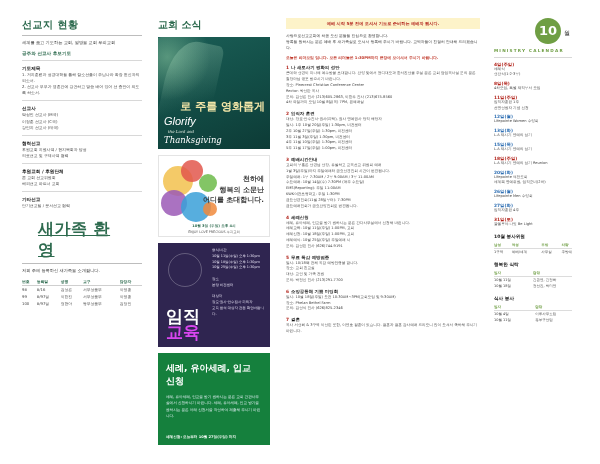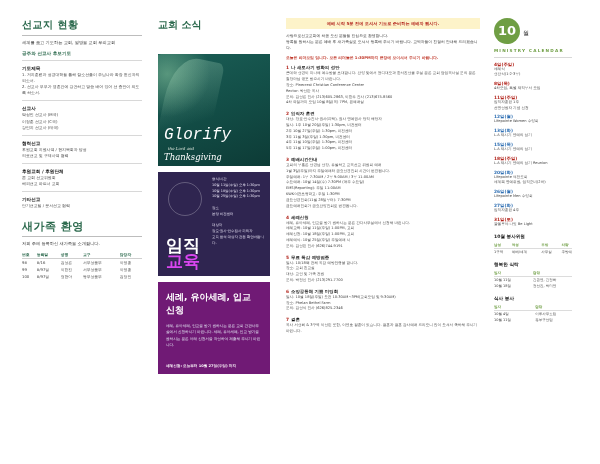--- a/index.html
+++ b/index.html
@@ -32,38 +32,38 @@
     font-size: 4.6px; font-weight: bold; color: #2e6b4f; margin: 5px 0 1px;
   }
   .c1-head-dark {
     font-size: 4.6px; font-weight: bold; color: #1a1a1a; margin: 5px 0 1px;
   }
   .c1-body {
     font-size: 3.9px; color: #444; line-height: 1.55; margin-bottom: 3px;
   }
   .c1-line { height: 1px; background: #d8d8d8; margin: 4px 0 3px; }
   .c1-title2 {
-    font-size: 11px; font-weight: bold; color: #2e6b4f;
-    letter-spacing: 0.5px; margin: 10px 0 2px;
+    font-size: 16px; font-weight: bold; color: #2e6b4f;
+    letter-spacing: 0.5px; margin: 10px 16px 2px; text-decoration: underline;
   }
   table.fam {
     width: 100%; border-collapse: collapse; margin-top: 3px;
   }
   table.fam th {
     font-size: 3.8px; color: #2e6b4f; font-weight: bold;
     border-bottom: 1px solid #cfcfcf; padding: 1px 0; text-align: left;
   }
   table.fam td {
     font-size: 3.8px; color: #444; padding: 1px 0; text-align: left;
   }
 
   
   .col2 { position: absolute; left: 158px; top: 18px; width: 112px; }
   .c2-title {
-    font-size: 10px; font-weight: bold; color: #2e6b4f; margin-bottom: 22px;
+    font-size: 10px; font-weight: bold; color: #2e6b4f; margin-bottom: 5px;
   }
   .card { width: 112px; margin-bottom: 6px; position: relative; }
 
   
   .poster1 {
     height: 112px; background: linear-gradient(160deg,#1b5e56 0%,#134f48 45%,#0d3b36 100%);
     position: relative; overflow: hidden;
   }
   .p1-leaf {
     position: absolute; left: -8px; top: -6px; width: 70px; height: 70px;
@@ -82,22 +82,22 @@
     line-height: 0.95; letter-spacing: -1px;
     text-shadow: 0 0 3px rgba(0,0,0,.3);
     font-family: "DejaVu Sans", sans-serif;
   }
   .p1-korean2 {
     position: absolute; right: 5px; top: 62px;
     font-size: 11px; font-weight: bold; color: #f3e6a8;
   }
   .p1-glorify {
     position: absolute; left: 6px; bottom: 22px;
-    font-size: 16px; font-style: italic; color: #ffffff;
-    font-family: Liberation Mono, monospace;
+    font-size: 11px; font-style: italic; color: #ffffff;
+    font-family: Liberation Sans, sans-serif;
   }
   .p1-and {
     position: absolute; left: 10px; bottom: 15px;
     font-size: 4px; font-style: italic; color: #dfe8dd;
     font-family: "DejaVu Serif", serif;
   }
   .p1-thanks {
     position: absolute; left: 6px; bottom: 4px;
     font-size: 8.5px; font-style: italic; color: #ffffff;
     font-family: "DejaVu Serif", serif;
@@ -138,21 +138,21 @@
     position: absolute; right: 4px; top: 5px; width: 54px;
     font-size: 3.4px; color: #e8e4f5; line-height: 1.7;
   }
   .p3-dot {
     position: absolute; left: 10px; top: 10px; width: 34px; height: 34px;
     border: 1px solid rgba(255,255,255,.25); border-radius: 50%;
   }
 
   
   .poster4 {
-    height: 92px; background: #701a75; position: relative;
+    height: 92px; background: #15803d; position: relative;
     padding: 9px 8px; color: #fff;
   }
   .p4-title { font-size: 9px; font-weight: bold; margin-bottom: 6px; }
   .p4-body { font-size: 3.6px; line-height: 1.75; color: #e8f1fa; }
   .p4-foot {
     position: absolute; left: 8px; bottom: 6px;
     font-size: 3.6px; color: #ffffff; font-weight: bold;
   }
 
   
@@ -171,21 +171,21 @@
   .c3-h .num { color: #b3261e; margin-right: 2px; }
   .c3-p { font-size: 3.6px; color: #444; line-height: 1.62; }
 
   
   .col4 {
     position: absolute; left: 494px; top: 18px; width: 92px; height: 430px;
   }
   .cal-circle {
     width: 26px; height: 26px; border-radius: 50%; background: #6f9e44;
     color: #fff; text-align: center; line-height: 26px;
-    font-size: 13px; font-weight: bold; display: inline-block;
+    font-size: 13px; font-weight: bold; display: inline-block; margin-left: 41px;
   }
   .cal-wol { font-size: 6px; color: #444; margin-left: 3px; }
   .cal-label {
     font-size: 4.2px; color: #6f9e44; letter-spacing: 1.2px;
     margin: 4px 0 4px; font-weight: bold;
   }
   .cal-rule { height: 1px; background: #d8d8d8; margin-bottom: 4px; }
   .cal-row { margin-bottom: 3.5px; }
   .cal-date { font-size: 4.4px; font-weight: bold; color: #b3261e; }
   .cal-date.blue { color: #2f6fb3; }
@@ -282,25 +282,39 @@
       </tbody>
     </table>
   </div>
 
   <div class="col2">
     <div class="c2-title">교회 소식</div>
 
     <div class="card poster1">
       <div class="p1-leaf"></div>
       <div class="p1-leaf2"></div>
+      <div class="p1-korean2">로 주를 영화롭게</div>
       <div class="p1-glorify">Glorify</div>
       <div class="p1-and">the Lord and</div>
       <div class="p1-thanks">Thanksgiving</div>
     </div>
 
+    <div class="card poster2">
+      <div class="bubble" style="left:4px;top:10px;width:30px;height:30px;background:#f2c14e;"></div>
+      <div class="bubble" style="left:22px;top:4px;width:22px;height:22px;background:#e2574c;"></div>
+      <div class="bubble" style="left:2px;top:34px;width:26px;height:26px;background:#9b59b6;"></div>
+      <div class="bubble" style="left:22px;top:36px;width:30px;height:30px;background:#3aa0d8;"></div>
+      <div class="bubble" style="left:40px;top:18px;width:18px;height:18px;background:#6dbb4a;"></div>
+      <div class="bubble" style="left:44px;top:46px;width:14px;height:14px;background:#f08a3c;"></div>
+      <div class="p2-text" style="white-space:pre-line">천하에
+행복의 소문난
+어디를 초대합니다.</div>
+      <div class="p2-foot2">10월 3일 (주일) 오후 4시</div>
+      <div class="p2-foot">ENJOY LOVE PRECIOUS 우리교회</div>
+    </div>
 
     <div class="card poster3">
       <div class="p3-dot"></div>
       <div class="p3-right" style="white-space:pre-line">형식/시간
 10월 11일(주일) 오후 1:30pm
 10월 18일(주일) 오후 1:30pm
 10월 25일(주일) 오후 1:30pm
 
 장소
 본당 비전센터

